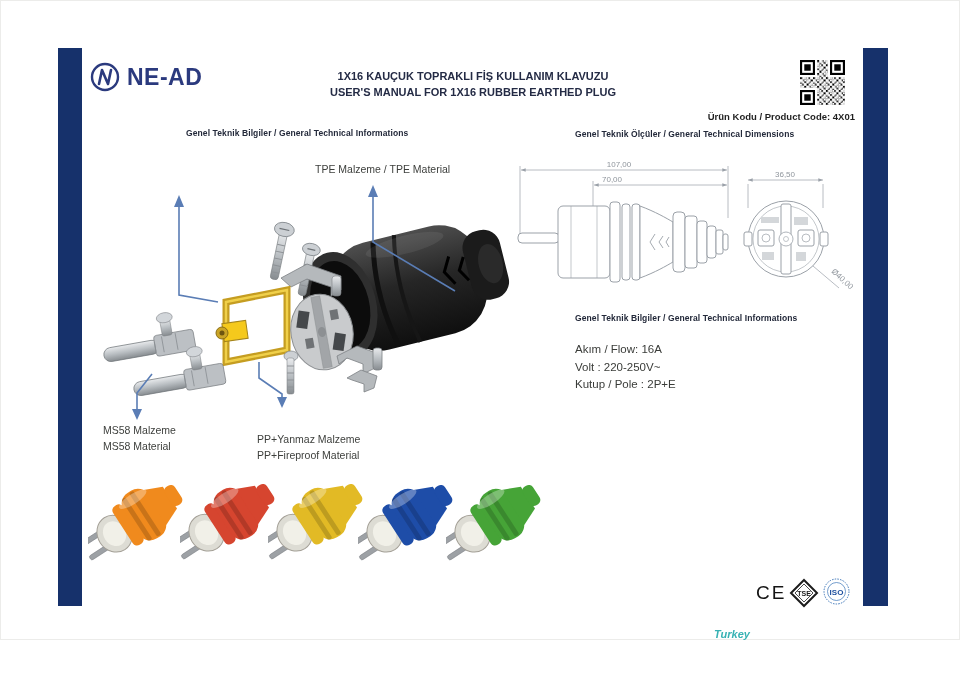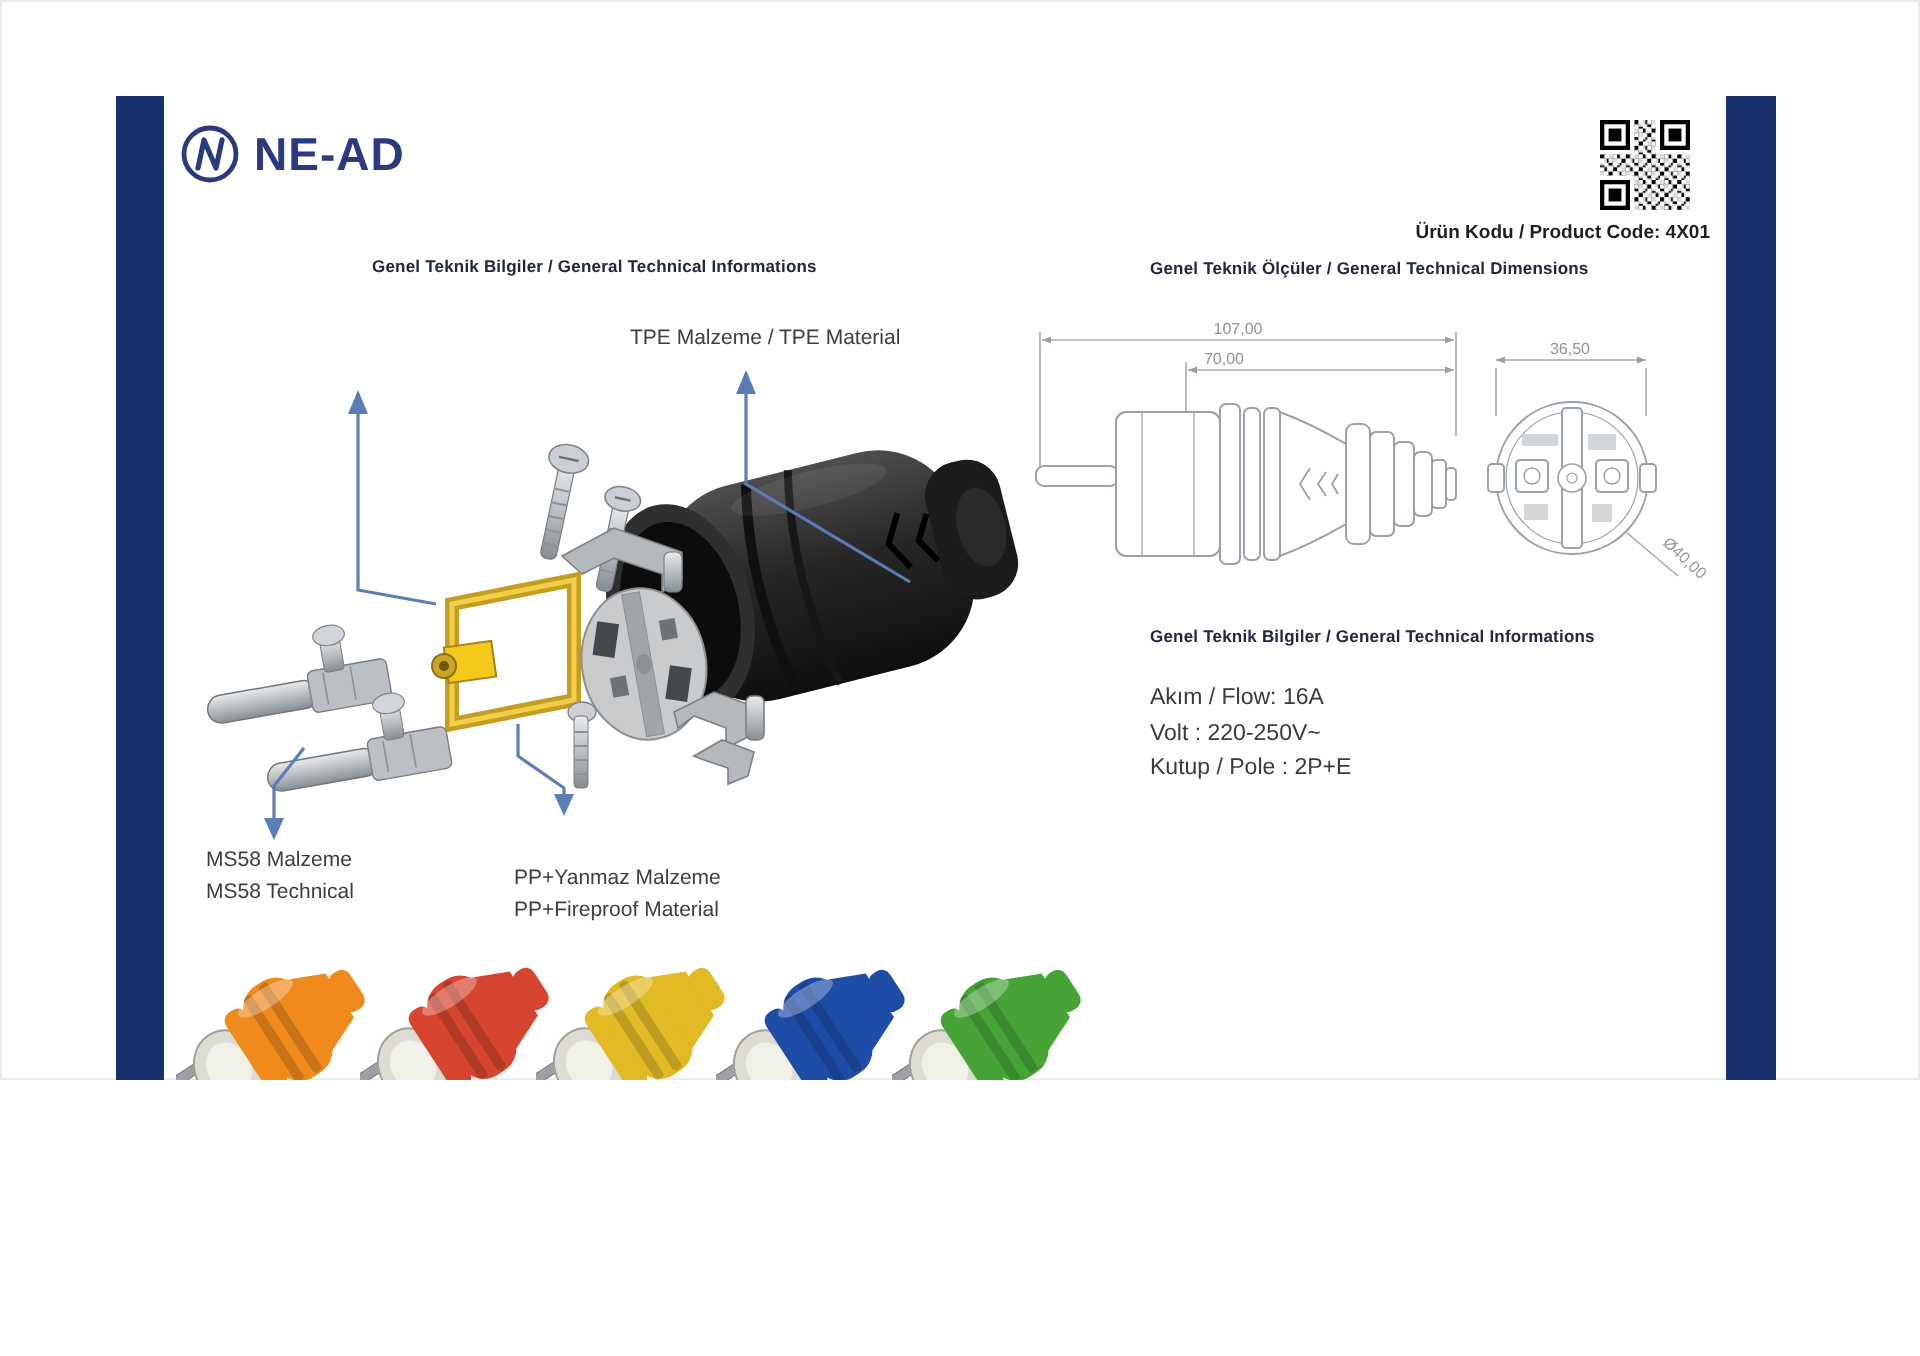--- a/index.html
+++ b/index.html
@@ -1,16 +1,16 @@
 <!DOCTYPE html>
 <html><head>
 <meta charset="utf-8">
 <style>
   html,body{margin:0;padding:0;background:#fff;}
-  .page{position:relative;width:960px;height:540px;background:#fff;overflow:hidden;
+  .page{position:relative;width:960px;height:640px;background:#fff;overflow:hidden;
         font-family:"Liberation Sans",sans-serif;box-shadow:inset 0 0 0 1px #ececea;}
   .bar{position:absolute;top:48px;width:24px;height:558px;background:#16316B;}
   .bar-left{left:58px;}
   .bar-right{left:863px;width:25px;}
   .brand{position:absolute;left:88px;top:60px;display:flex;align-items:center;gap:5px;}
   .brand-text{font-size:23px;font-weight:bold;color:#2B3A7E;letter-spacing:.5px;line-height:34px;}
   .title{position:absolute;left:273px;top:68px;width:400px;text-align:center;
          font-weight:bold;font-size:11px;color:#242B45;line-height:16px;white-space:nowrap;}
   .pcode{position:absolute;right:105px;top:111px;font-size:9.5px;font-weight:bold;color:#1f1f1f;white-space:nowrap;}
   .sec-h{position:absolute;font-size:8.5px;font-weight:bold;color:#23293A;white-space:nowrap;letter-spacing:.1px;}
@@ -40,20 +40,24 @@
   <div class="bar bar-right" style="background: rgb(22, 49, 107);"></div>
 
   <div class="brand">
     <svg width="34" height="34" viewBox="0 0 34 34">
       <circle cx="17" cy="17" r="13" fill="none" stroke="#2B3A7E" stroke-width="2.4"></circle>
       <path d="M11,24 L14,10 L20,24 L23,10" fill="none" stroke="#2B3A7E" stroke-width="2.6" stroke-linecap="round" stroke-linejoin="round"></path>
     </svg>
     <span class="brand-text">NE-AD</span>
   </div>
 
+  <div class="title">
+    <div>1X16 KAUÇUK TOPRAKLI FİŞ KULLANIM KLAVUZU</div>
+    <div>USER'S MANUAL FOR 1X16 RUBBER EARTHED PLUG</div>
+  </div>
 
   <svg class="qr" width="45" height="45" viewBox="0 0 21 21">
     <defs>
       <pattern id="qp1" width="2" height="2" patternUnits="userSpaceOnUse">
         <rect width="1" height="1" fill="#000"></rect>
           <rect x="1" y="1" width="1" height="1" fill="#000"></rect>
       </pattern>
       <pattern id="qp2" width="3" height="3" patternUnits="userSpaceOnUse">
         <rect width="1.6" height="1.6" fill="#fff"></rect>
           <rect x="1.6" y="1.6" width="1.4" height="1.4" fill="#fff"></rect>
@@ -78,21 +82,21 @@
 
   <div class="pcode">Ürün Kodu / Product Code: 4X01</div>
 
   <div class="sec-h sec-h-exploded">Genel Teknik Bilgiler / General Technical Informations</div>
   <div class="sec-h sec-h-dims">Genel Teknik Ölçüler / General Technical Dimensions</div>
   <div class="sec-h sec-h-specs">Genel Teknik Bilgiler / General Technical Informations</div>
 
   <div class="lbl lbl-tpe">TPE Malzeme / TPE Material</div>
   <div class="lbl lbl-ms58">
     <div>MS58 Malzeme</div>
-    <div>MS58 Technical</div>
+    <div>MS58 Material</div>
   </div>
   <div class="lbl lbl-pp">
     <div>PP+Yanmaz Malzeme</div>
     <div>PP+Fireproof Material</div>
   </div>
 
   <svg class="abs" style="left:85px;top:150px;" width="435" height="320" viewBox="0 0 435 320">
     <defs>
       <linearGradient id="gm" x1="0" y1="0" x2="0" y2="1">
         <stop offset="0" stop-color="#e9ebed"></stop>

